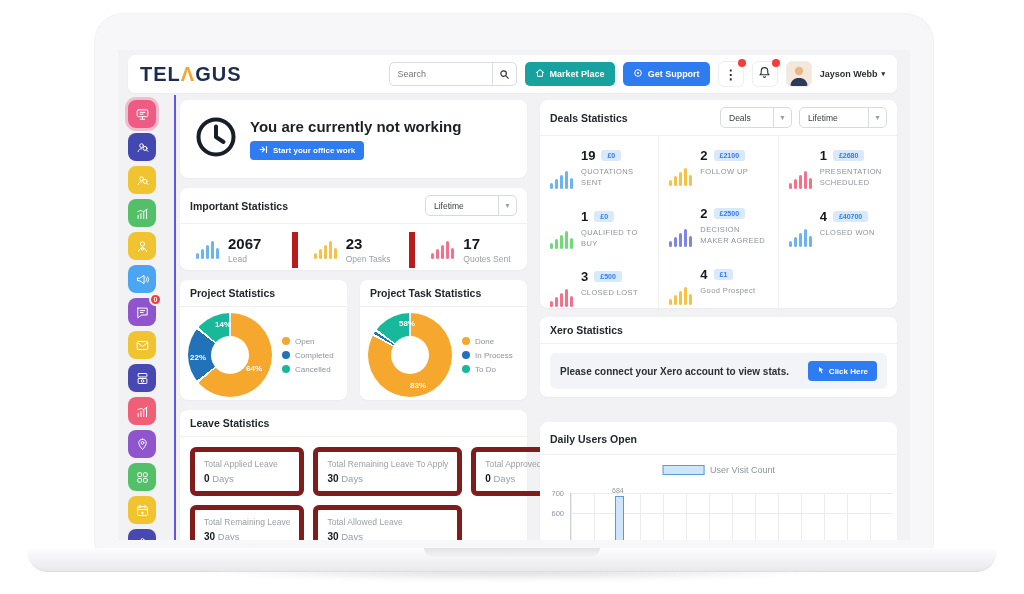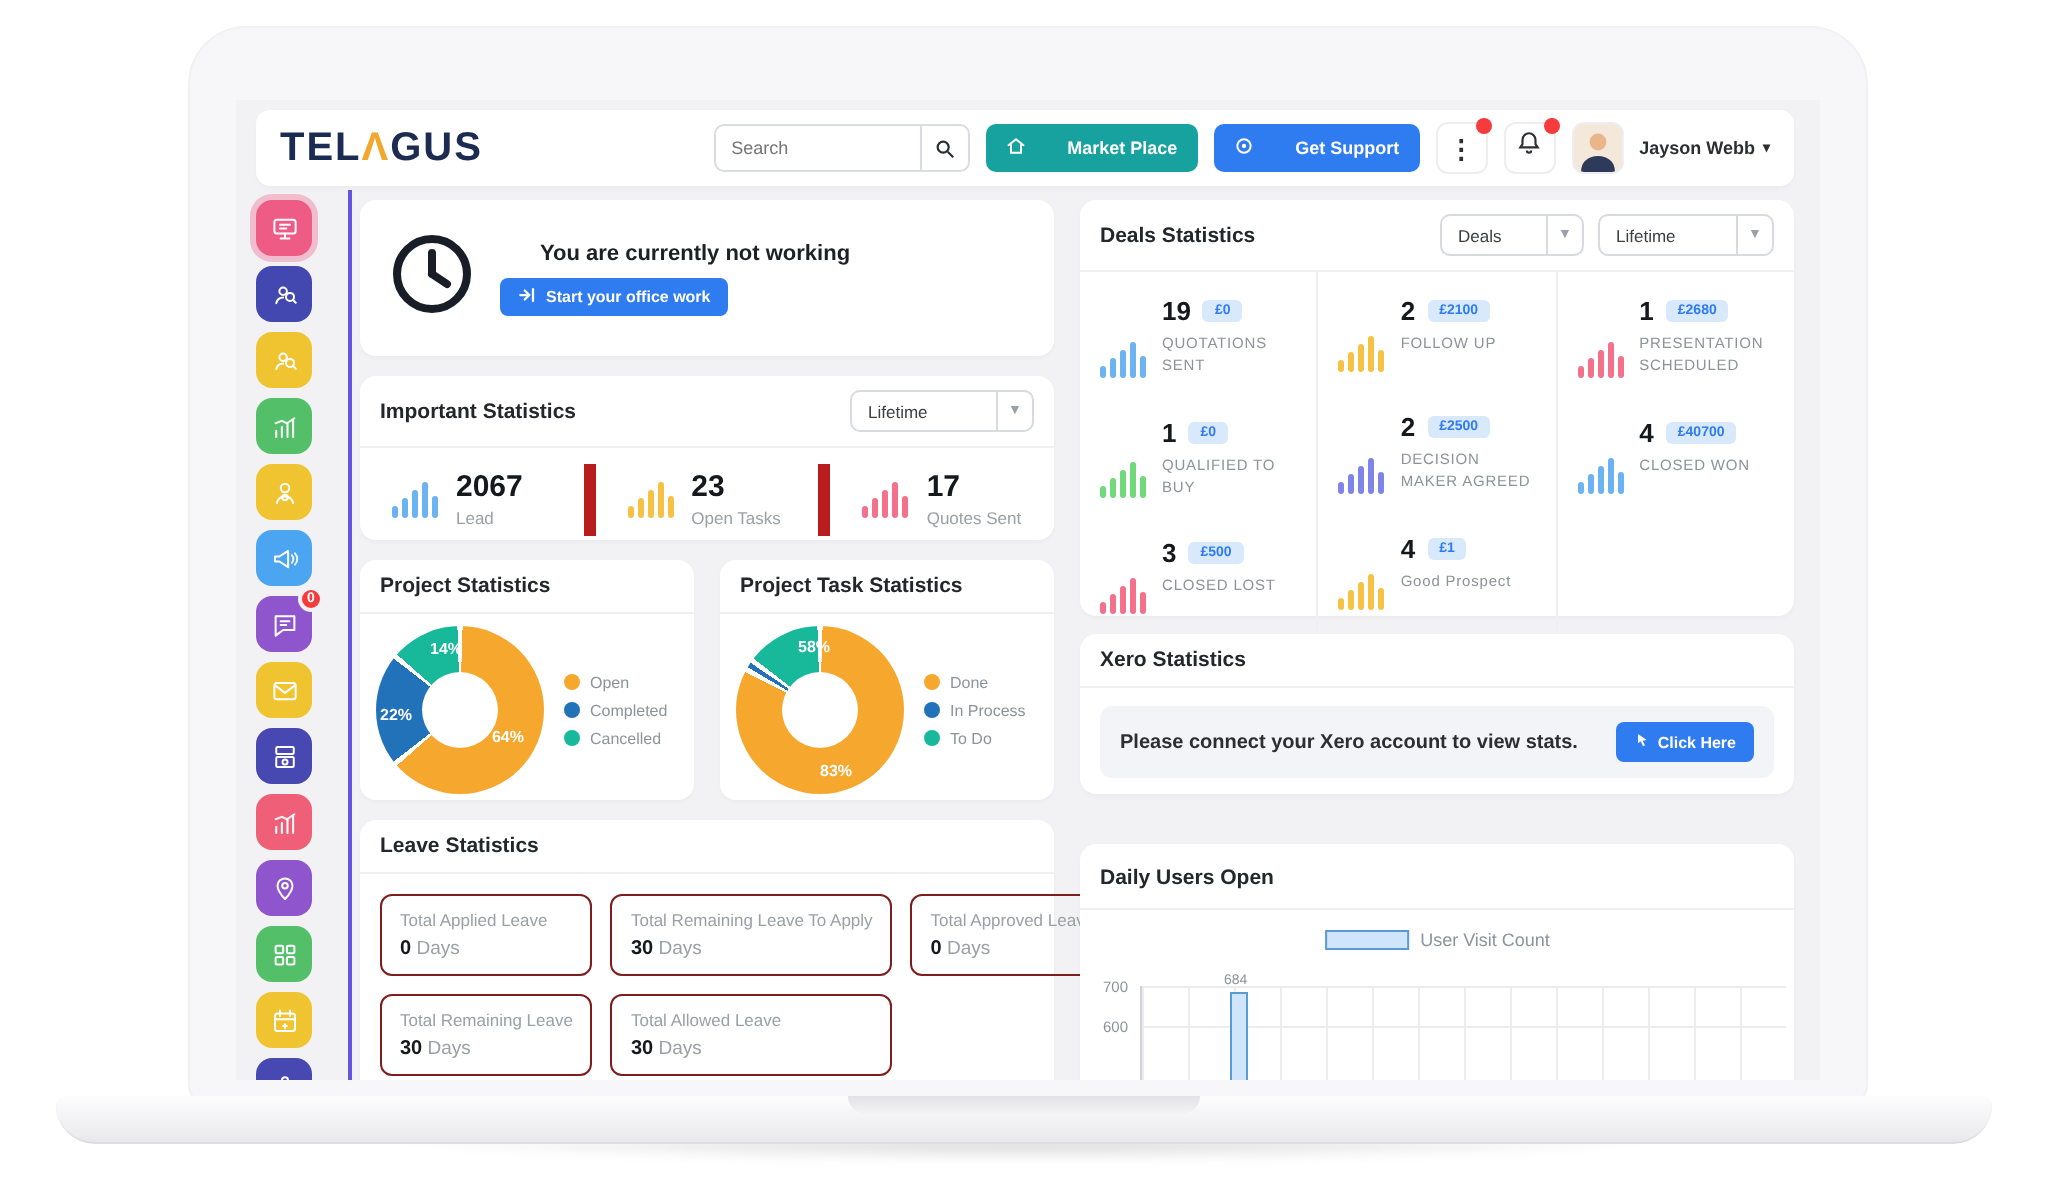--- a/index.html
+++ b/index.html
@@ -24,21 +24,21 @@
     border-radius:7px;display:flex;align-items:center;padding:0 12px;box-shadow:0 1px 2px rgba(0,0,0,.03);}
   .logo{font-size:20px;font-weight:bold;color:#1c2b52;letter-spacing:1px;display:flex;align-items:flex-end;}
   .logo .lam{color:#f2a72e;}
   .header-right{margin-left:auto;display:flex;align-items:center;gap:8px;}
   .search{display:flex;align-items:center;width:128px;height:24px;border:1px solid #d9dce1;
     border-radius:5px;background:#fff;overflow:hidden;}
   .search input{flex:1;border:none;outline:none;font-size:9px;padding:0 8px;background:transparent;
     font-family:"Liberation Sans",sans-serif;color:#3c4043;min-width:0;}
   .search .search-btn{width:24px;height:100%;border-left:1px solid #d9dce1;display:flex;
     align-items:center;justify-content:center;cursor:pointer;}
-  .btn{display:flex;align-items:center;gap:21px;height:24px;border:none;border-radius:5px;
+  .btn{display:flex;align-items:center;gap:5px;height:24px;border:none;border-radius:5px;
     color:#fff;font-size:9px;font-weight:bold;padding:0 10px;font-family:"Liberation Sans",sans-serif;cursor:pointer;}
   .btn.teal{background:#17a2a0;}
   .btn.blue{background:#2f7bf0;}
   .icon-box{width:26px;height:26px;border:1px solid #ecEEf1;border-radius:6px;background:#fff;
     display:flex;align-items:center;justify-content:center;position:relative;}
   .kebab{font-size:13px;font-weight:bold;color:#2b2f33;line-height:1;}
   .red-dot{position:absolute;top:-3px;right:-3px;width:8px;height:8px;background:#f53b3b;border-radius:50%;}
   .avatar{width:26px;height:26px;border-radius:6px;background:#f4e8da;overflow:hidden;
     display:flex;align-items:flex-end;justify-content:center;border:1px solid #ecEEf1;}
   .user{display:flex;align-items:center;gap:4px;font-size:9px;font-weight:bold;color:#2b2f33;cursor:pointer;}
@@ -61,21 +61,21 @@
   .card-head{display:flex;align-items:center;justify-content:space-between;
     padding:7px 10px;border-bottom:1px solid #eef0f2;}
   .card-title{font-size:10.5px;font-weight:bold;color:#23272b;}
   .select{display:inline-flex;align-items:center;justify-content:space-between;border:1px solid #d7dade;
     border-radius:5px;height:21px;background:#fff;font-size:8.5px;color:#3c4043;padding-left:8px;cursor:pointer;}
   .select .sel-caret{width:18px;align-self:stretch;border-left:1px solid #d7dade;display:flex;
     align-items:center;justify-content:center;color:#9aa0a6;font-size:7px;margin-left:6px;}
 
   
   .working{height:78px;margin-bottom:10px;display:flex;align-items:center;gap:12px;padding:0 14px;}
-  .work-text .w-title{font-size:11px;font-weight:bold;color:#1d2126;margin-left:20px;}
+  .work-text .w-title{font-size:15px;font-weight:bold;color:#1d2126;}
   .start-btn{margin-top:6px;display:inline-flex;align-items:center;gap:5px;background:#2f7bf0;color:#fff;
     border:none;border-radius:4px;font-size:8px;font-weight:bold;padding:4px 9px;
     font-family:"Liberation Sans",sans-serif;cursor:pointer;}
   .members{margin-left:auto;display:flex;gap:14px;}
   .member{width:72px;text-align:center;}
   .member .m-val{font-size:16px;font-weight:bold;color:#15181c;}
   .member .m-lab{font-size:6.5px;font-weight:bold;color:#6f7682;letter-spacing:.5px;line-height:1.6;margin-top:2px;}
 
   
   .important{height:82px;margin-bottom:10px;}
@@ -98,21 +98,21 @@
   .donut::after{content:"";position:absolute;left:50%;top:50%;width:38px;height:38px;margin:-19px 0 0 -19px;
     background:#fff;border-radius:50%;}
   .pct{position:absolute;font-size:8px;font-weight:bold;color:#fff;z-index:2;}
   .legend-col{margin-left:10px;display:flex;flex-direction:column;gap:5px;}
   .leg-item{display:flex;align-items:center;gap:5px;font-size:8px;color:#8d939c;white-space:nowrap;}
   .leg-dot{width:8px;height:8px;border-radius:50%;flex:none;}
 
   
   .leave{height:150px;}
   .leave-grid{display:grid;grid-template-columns:1fr 1fr 1fr;gap:9px;padding:10px;}
-  .leave-cell{border:1px solid #7f1d1d;border-radius:6px;padding:7px 9px;min-height:40px;}
+  .leave-cell{border:5px solid #7f1d1d;border-radius:6px;padding:7px 9px;min-height:40px;}
   .leave-lab{font-size:8.5px;color:#9aa0a6;white-space:nowrap;}
   .leave-val{margin-top:4px;font-size:9.5px;color:#9aa0a6;}
   .leave-val b{color:#15181c;font-size:10px;}
 
   
   .deals{height:208px;margin-bottom:9px;}
   .deal-grid{display:flex;}
   .deal-col{flex:1;display:flex;flex-direction:column;}
   .deal-col + .deal-col{border-left:1px solid #eef0f2;}
   .deal-cell{display:flex;gap:8px;padding:12px 8px 8px 10px;min-height:58px;}

